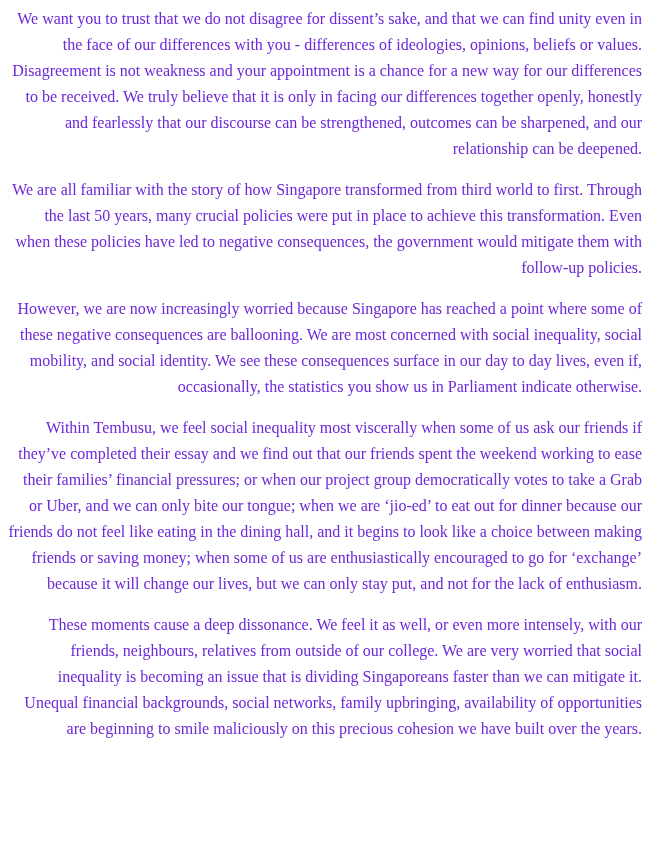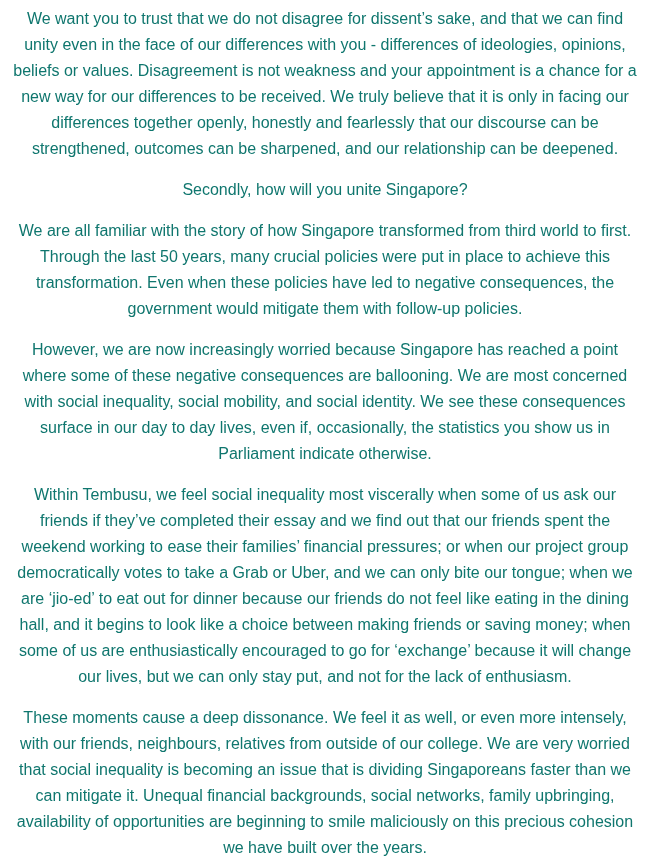--- a/index.html
+++ b/index.html
@@ -9,36 +9,35 @@
   }
   .page {
     width: 650px;
     height: 867px;
     background: #ffffff;
     box-sizing: border-box;
     padding: 6px 8px 0 8px;
     overflow: hidden;
   }
   .article {
-    font-family: Liberation Sans, sans-serif;
+    font-family: Liberation Serif, serif;
     font-size: 16px;
     line-height: 26px;
-    color: #0f766e;
-    text-align: center;
+    color: #6d28d9;
+    text-align: right;
   }
   .article p {
     margin: 0 0 15px 0;
     padding: 0;
   }
 </style>
 </head>
 <body>
 
 <div class="page">
   <article class="article">
     <p>We want you to trust that we do not disagree for dissent’s sake, and that we can find unity even in the face of our differences with you - differences of ideologies, opinions, beliefs or values. Disagreement is not weakness and your appointment is a chance for a new way for our differences to be received. We truly believe that it is only in facing our differences together openly, honestly and fearlessly that our discourse can be strengthened, outcomes can be sharpened, and our relationship can be deepened.</p>
-    <p>Secondly, how will you unite Singapore?</p>
     <p>We are all familiar with the story of how Singapore transformed from third world to first. Through the last 50 years, many crucial policies were put in place to achieve this transformation. Even when these policies have led to negative consequences, the government would mitigate them with follow-up policies.</p>
     <p>However, we are now increasingly worried because Singapore has reached a point where some of these negative consequences are ballooning. We are most concerned with social inequality, social mobility, and social identity. We see these consequences surface in our day to day lives, even if, occasionally, the statistics you show us in Parliament indicate otherwise.</p>
     <p>Within Tembusu, we feel social inequality most viscerally when some of us ask our friends if they’ve completed their essay and we find out that our friends spent the weekend working to ease their families’ financial pressures; or when our project group democratically votes to take a Grab or Uber, and we can only bite our tongue; when we are ‘jio-ed’ to eat out for dinner because our friends do not feel like eating in the dining hall, and it begins to look like a choice between making friends or saving money; when some of us are enthusiastically encouraged to go for ‘exchange’ because it will change our lives, but we can only stay put, and not for the lack of enthusiasm.</p>
     <p>These moments cause a deep dissonance. We feel it as well, or even more intensely, with our friends, neighbours, relatives from outside of our college. We are very worried that social inequality is becoming an issue that is dividing Singaporeans faster than we can mitigate it. Unequal financial backgrounds, social networks, family upbringing, availability of opportunities are beginning to smile maliciously on this precious cohesion we have built over the years.</p>
   </article>
 </div>
 
 </body></html>

